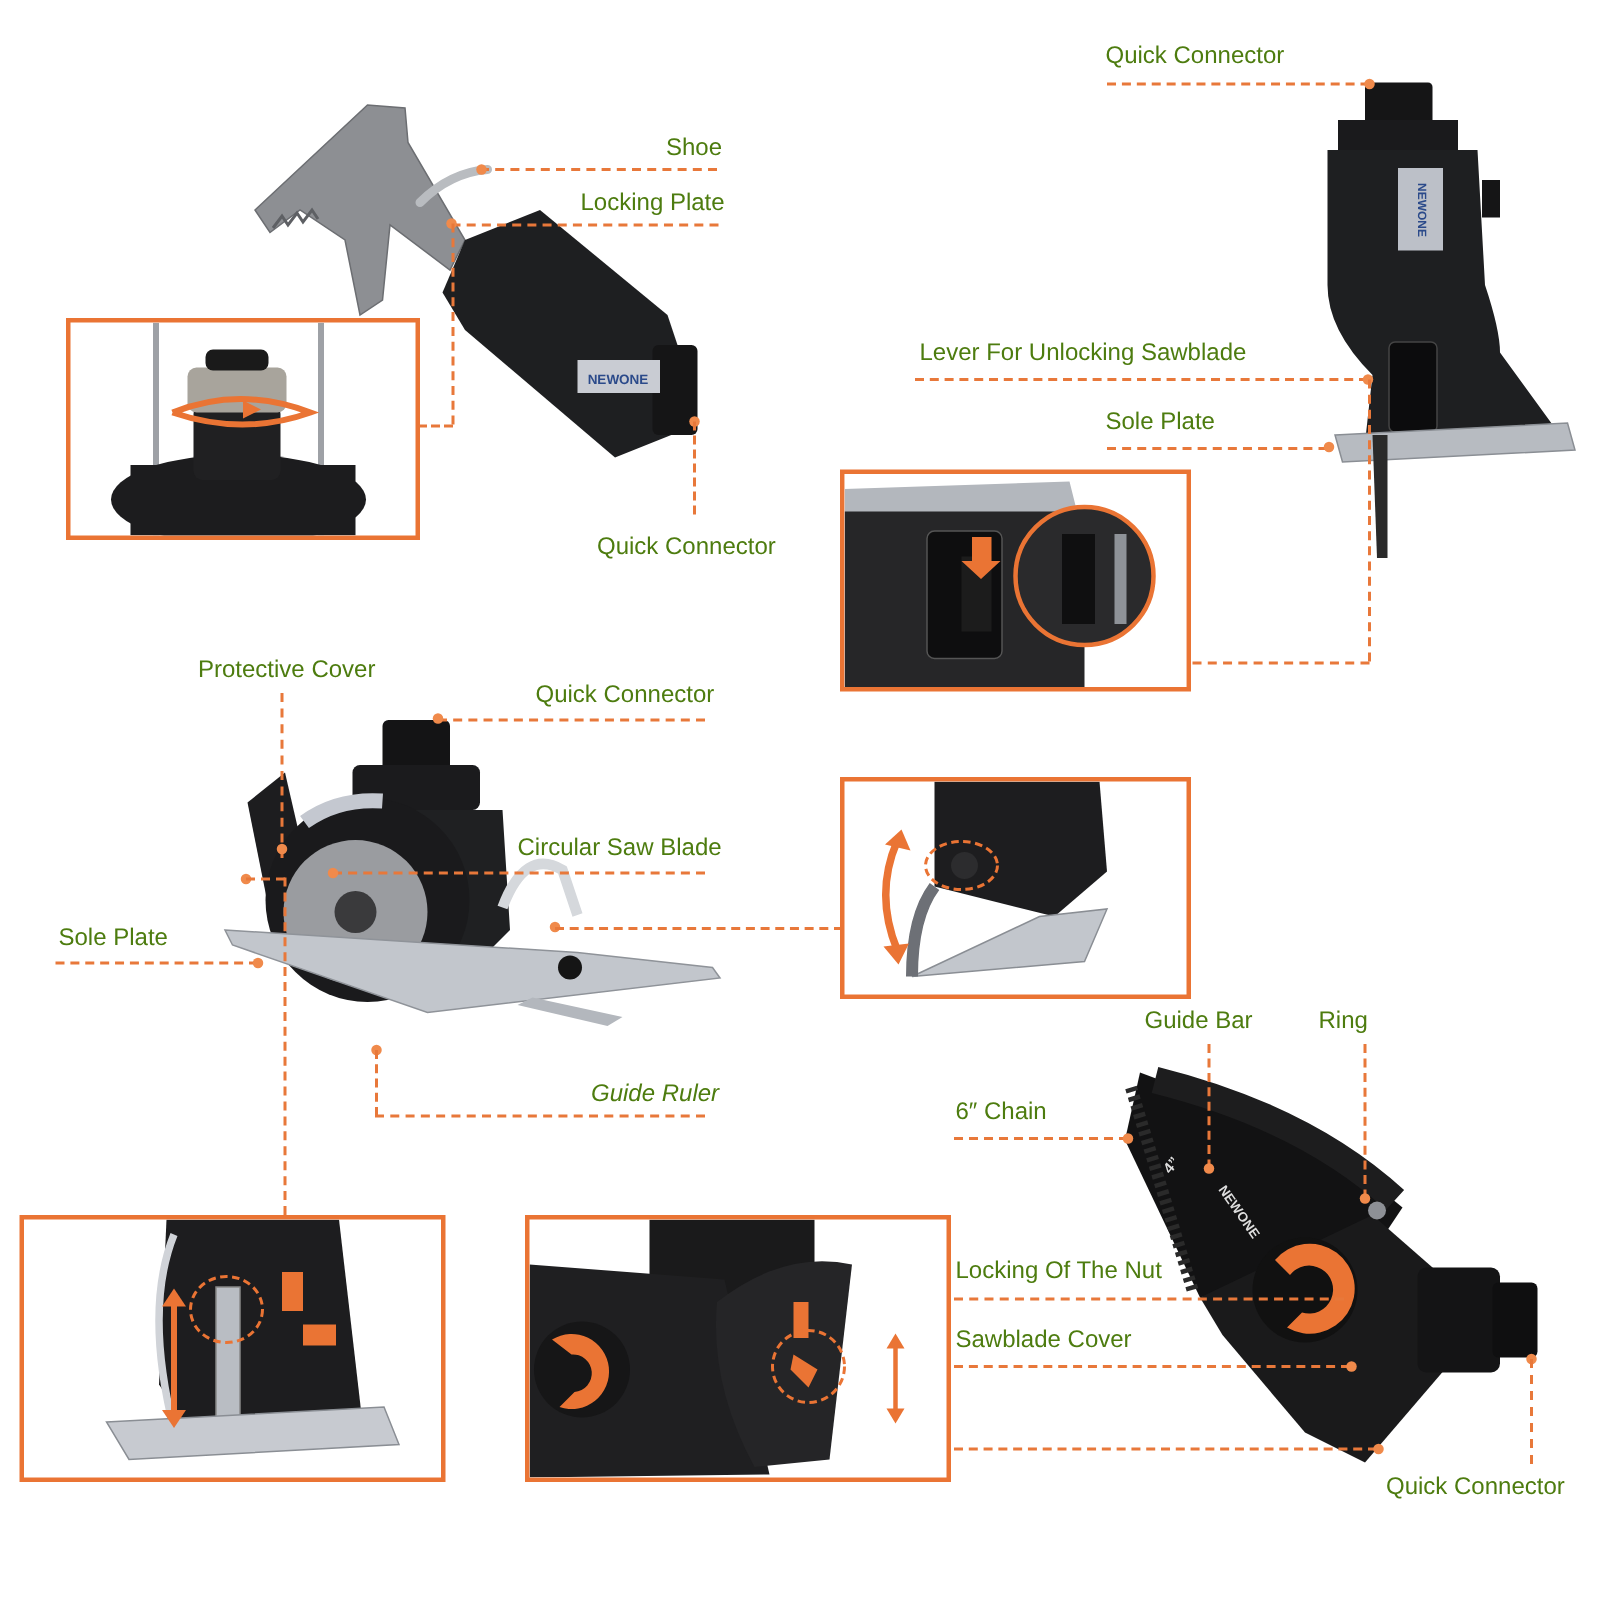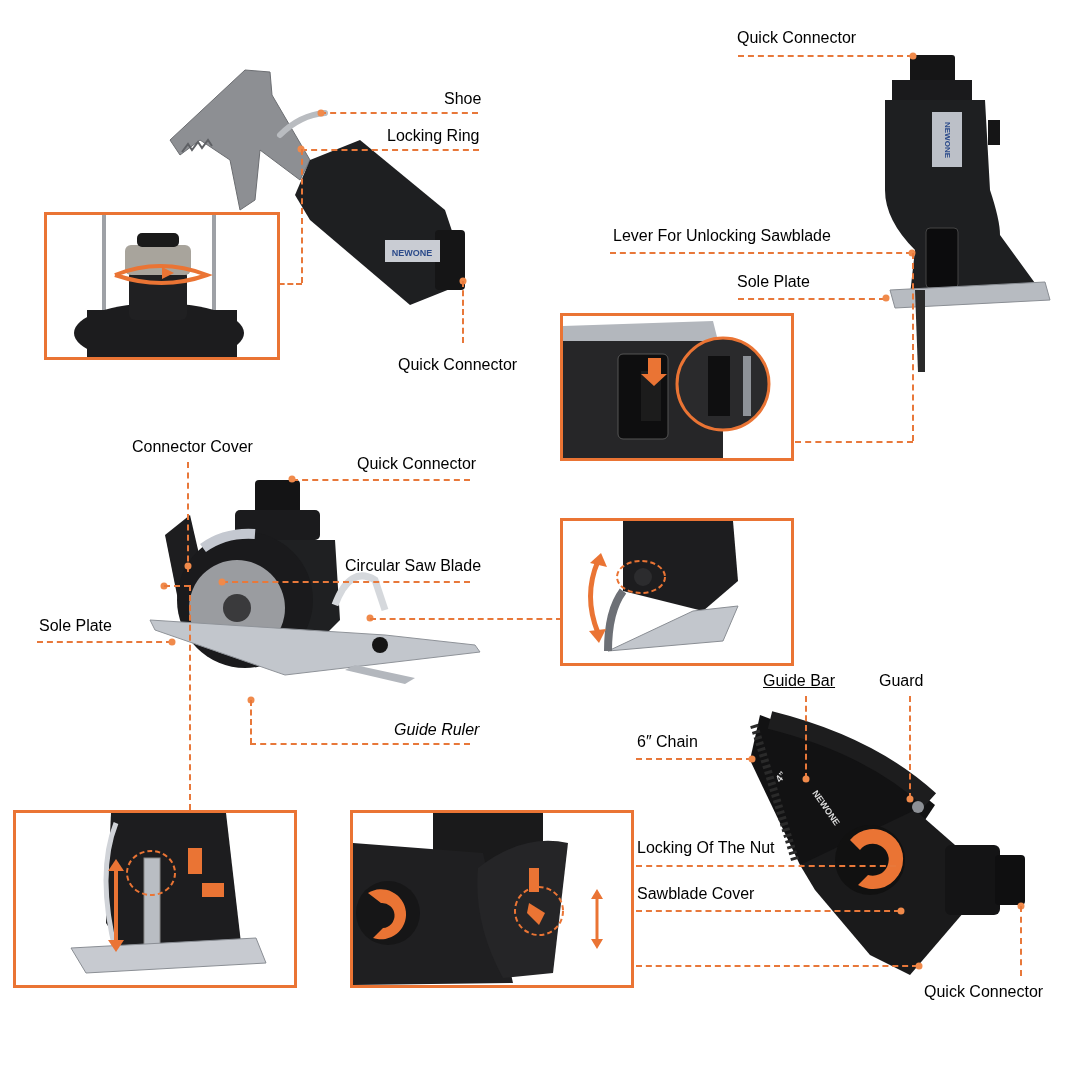--- a/index.html
+++ b/index.html
@@ -1,17 +1,17 @@
 <!DOCTYPE html>
 <html><head>
 <meta charset="utf-8">
 <style>
   html, body { margin:0; padding:0; background:#ffffff; }
   body { width:1080px; height:1080px; position:relative; overflow:hidden; font-family:"Liberation Sans", "DejaVu Sans", sans-serif; }
-  .label { position:absolute; font-size:16px; color:#000000; white-space:nowrap; line-height:1; }
+  .label { position:absolute; font-size:16px; color:#4d7c0f; white-space:nowrap; line-height:1; }
   .hline { position:absolute; height:0; border-top:2px dashed #e8783a; }
   .vline { position:absolute; width:0; border-left:2px dashed #e8783a; }
   .dot { position:absolute; width:7px; height:7px; border-radius:50%; background:#f08a4b; transform:translate(-50%,-50%); }
   .box { position:absolute; border:3px solid #ea7434; box-sizing:border-box; background:#fff; overflow:hidden; }
   .tool { position:absolute;font-weight:bold; }
   svg { display:block; }
 </style>
 </head>
 <body>
 
@@ -26,21 +26,21 @@
     <rect x="275" y="170" width="30" height="60" rx="4" fill="#151516"></rect>
     <rect x="225" y="180" width="55" height="22" fill="#c9ccd3" transform="rotate(0 250 190)"></rect>
     <text x="252" y="196" font-size="9" fill="#2b4a8a" text-anchor="middle" font-family="Liberation Sans, sans-serif">NEWONE</text>
   </svg>
 </div>
 
 <div class="label" style="left:444px;top:91px;">Shoe</div>
 <div class="hline" style="left:320px;top:112px;width:158px;"></div>
 <div class="dot" style="left:321px;top:113px;"></div>
 
-<div class="label" style="left:387px;top:128px;">Locking Ring</div>
+<div class="label" style="left:387px;top:128px;">Locking Plate</div>
 <div class="hline" style="left:301px;top:149px;width:178px;"></div>
 <div class="dot" style="left:301px;top:149px;"></div>
 <div class="vline" style="left:301px;top:149px;height:134px;"></div>
 <div class="hline" style="left:270px;top:283px;width:32px;"></div>
 
 <div class="dot" style="left:463px;top:281px;"></div>
 <div class="vline" style="left:462px;top:281px;height:62px;"></div>
 <div class="label" style="left:398px;top:357px;">Quick Connector</div>
 
 <div class="box" style="left:44px;top:212px;width:236px;height:148px;">
@@ -109,21 +109,21 @@
     <circle cx="92" cy="138" r="48" fill="#9a9ca0"></circle>
     <circle cx="92" cy="138" r="14" fill="#3a3a3c"></circle>
     <path d="M58,78 Q80,62 110,64" fill="none" stroke="#c4c8d0" stroke-width="10"></path>
     <path d="M5,150 L240,165 L330,175 L335,182 L140,205 L10,160 Z" fill="#c2c6cc" stroke="#8f9399"></path>
     <path d="M210,195 L270,208 L260,214 L200,200 Z" fill="#b3b7bd"></path>
     <path d="M190,135 Q205,95 230,110 L240,140" fill="none" stroke="#d5d8dc" stroke-width="7"></path>
     <circle cx="235" cy="175" r="8" fill="#151515"></circle>
   </svg>
 </div>
 
-<div class="label" style="left:132px;top:439px;">Connector Cover</div>
+<div class="label" style="left:132px;top:439px;">Protective Cover</div>
 <div class="vline" style="left:187px;top:462px;height:110px;"></div>
 <div class="dot" style="left:188px;top:566px;"></div>
 
 <div class="label" style="left:357px;top:456px;">Quick Connector</div>
 <div class="hline" style="left:292px;top:479px;width:178px;"></div>
 <div class="dot" style="left:292px;top:479px;"></div>
 
 <div class="label" style="left:345px;top:558px;text-align:right;">Circular Saw Blade</div>
 <div class="hline" style="left:222px;top:581px;width:248px;"></div>
 <div class="dot" style="left:222px;top:582px;"></div>
@@ -166,25 +166,25 @@
     <text x="72" y="88" font-size="9" fill="#ddd" transform="rotate(55 72 88)" font-family="Liberation Sans, sans-serif">NEWONE</text>
     <path d="M60,160 L175,105 L215,140 L230,200 L170,270 L130,250 L75,185 Z" fill="#1a1a1b"></path>
     <circle cx="130" cy="155" r="35" fill="#111"></circle>
     <path d="M110,135 A30,30 0 1 1 118,180 L128,170 A16,16 0 1 0 120,145 Z" fill="#ea7434"></path>
     <rect x="205" y="140" width="55" height="70" rx="6" fill="#141415"></rect>
     <rect x="255" y="150" width="30" height="50" rx="4" fill="#0f0f10"></rect>
     <circle cx="178" cy="102" r="6" fill="#8d9096"></circle>
   </svg>
 </div>
 
-<div class="label" style="left:763px;top:673px;text-decoration:underline;">Guide Bar</div>
+<div class="label" style="left:763px;top:673px;">Guide Bar</div>
 <div class="vline" style="left:805px;top:696px;height:83px;"></div>
 <div class="dot" style="left:806px;top:779px;"></div>
 
-<div class="label" style="left:879px;top:673px;">Guard</div>
+<div class="label" style="left:879px;top:673px;">Ring</div>
 <div class="vline" style="left:909px;top:696px;height:103px;"></div>
 <div class="dot" style="left:910px;top:799px;"></div>
 
 <div class="label" style="left:637px;top:734px;">6″ Chain</div>
 <div class="hline" style="left:636px;top:758px;width:116px;"></div>
 <div class="dot" style="left:752px;top:759px;"></div>
 
 <div class="label" style="left:637px;top:840px;">Locking Of The Nut</div>
 <div class="hline" style="left:636px;top:865px;width:260px;"></div>
 

